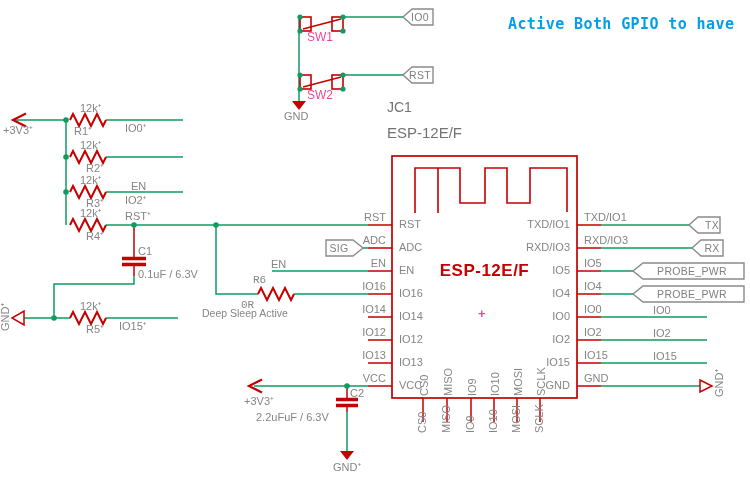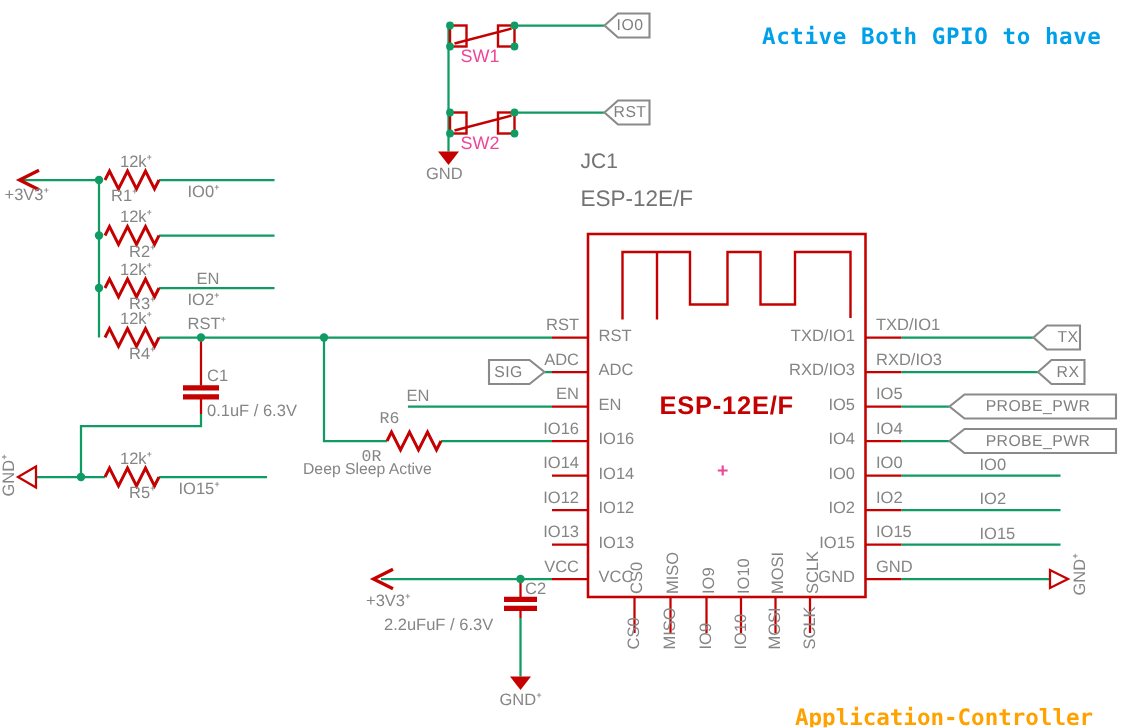--- a/index.html
+++ b/index.html
@@ -121,21 +121,20 @@
     <text class="svgt" x="474" y="433" transform="rotate(-90 474 433)">IO9</text>
     <text class="svgt" x="497" y="433" transform="rotate(-90 497 433)">IO10</text>
     <text class="svgt" x="520" y="433" transform="rotate(-90 520 433)">MOSI</text>
     <text class="svgt" x="543" y="433" transform="rotate(-90 543 433)">SCLK</text>
     <text class="svgt" x="9" y="331" transform="rotate(-90 9 331)">GND⁺</text>
     <text class="svgt" x="723" y="397" transform="rotate(-90 723 397)">GND⁺</text>
   </g>
 </svg>
 
 <div class="note" style="left:508px;top:4px;color:#00a0e8;letter-spacing:.4px;">Active Both GPIO to have</div>
-<div class="note" style="left:530px;top:458px;color:#ffa200;">Application-Controller</div>
 
 <div class="t red" style="left:307px;top:32px;font-size:12px;">SW1</div>
 <div class="t red" style="left:307px;top:90px;font-size:12px;">SW2</div>
 <div class="t" style="left:284px;top:111px;">GND</div>
 <div class="t port-t ctr" style="left:409px;top:11.5px;width:22px;">IO0</div>
 <div class="t port-t ctr" style="left:409px;top:69.5px;width:22px;">RST</div>
 
 <div class="hdr" style="left:387px;top:99px;font-size:14px;">JC1</div>
 <div class="hdr" style="left:387px;top:124px;font-size:15px;">ESP-12E/F</div>
 <div class="body-lbl">ESP-12E/F</div>

